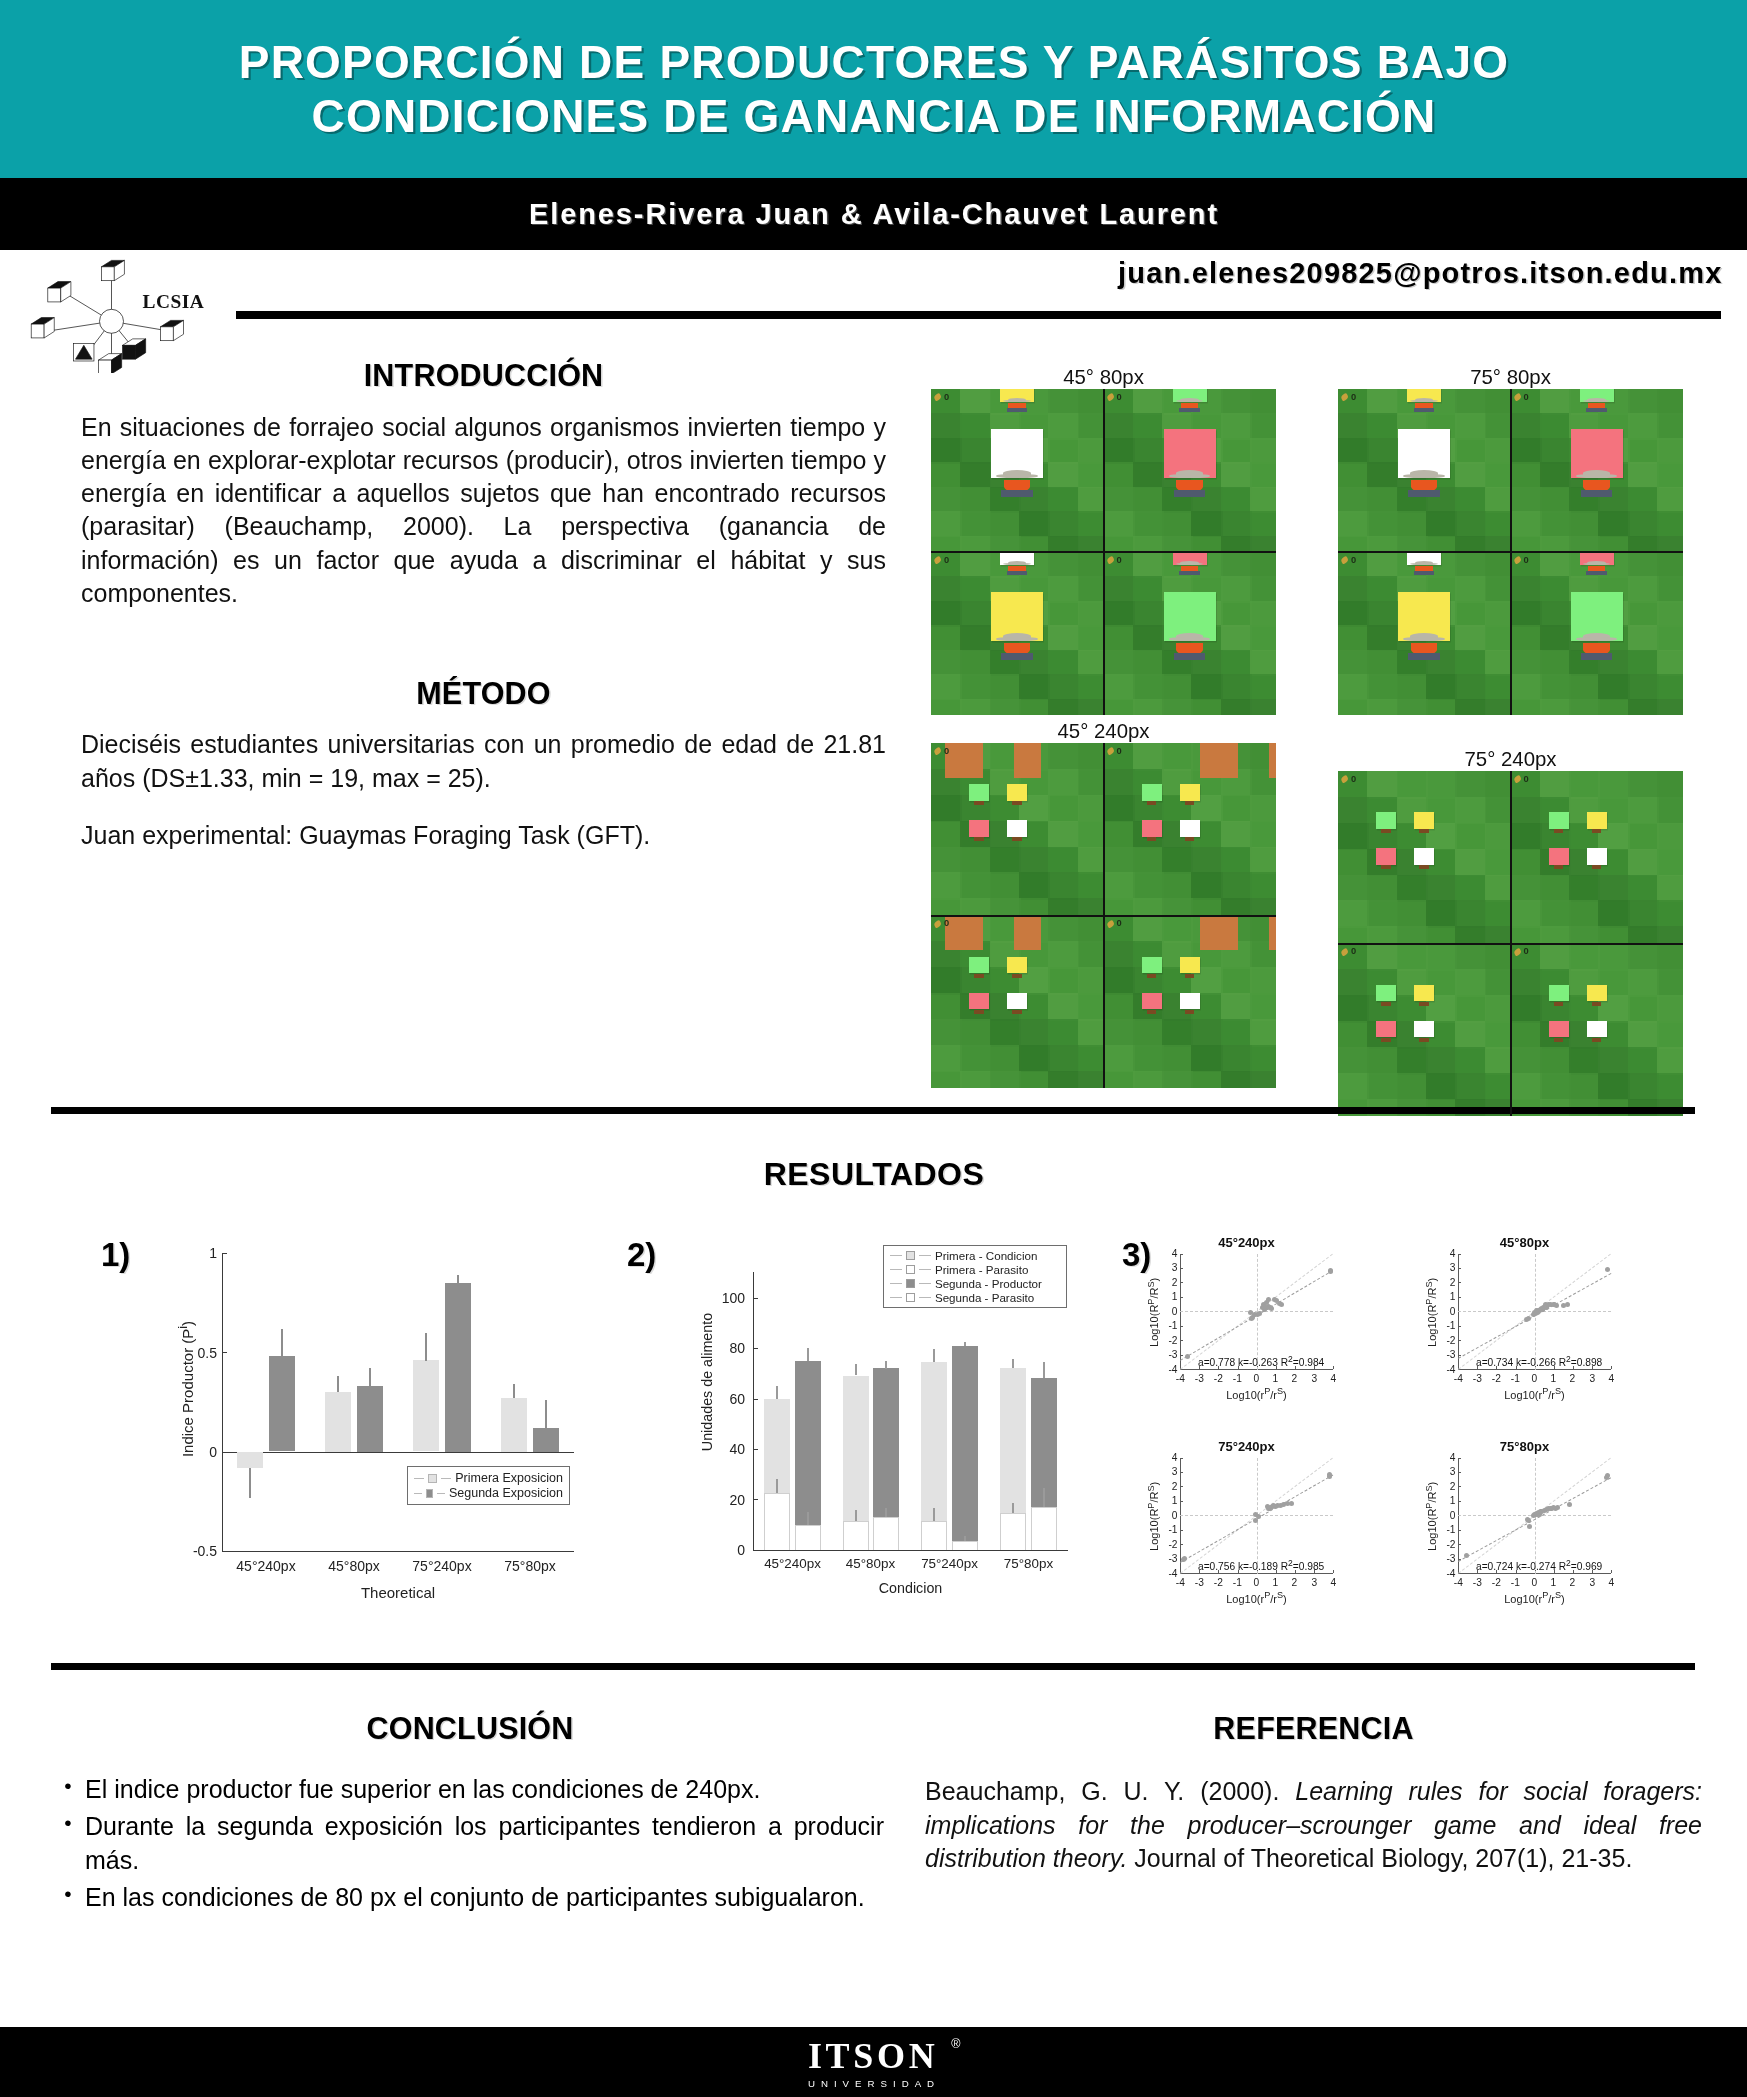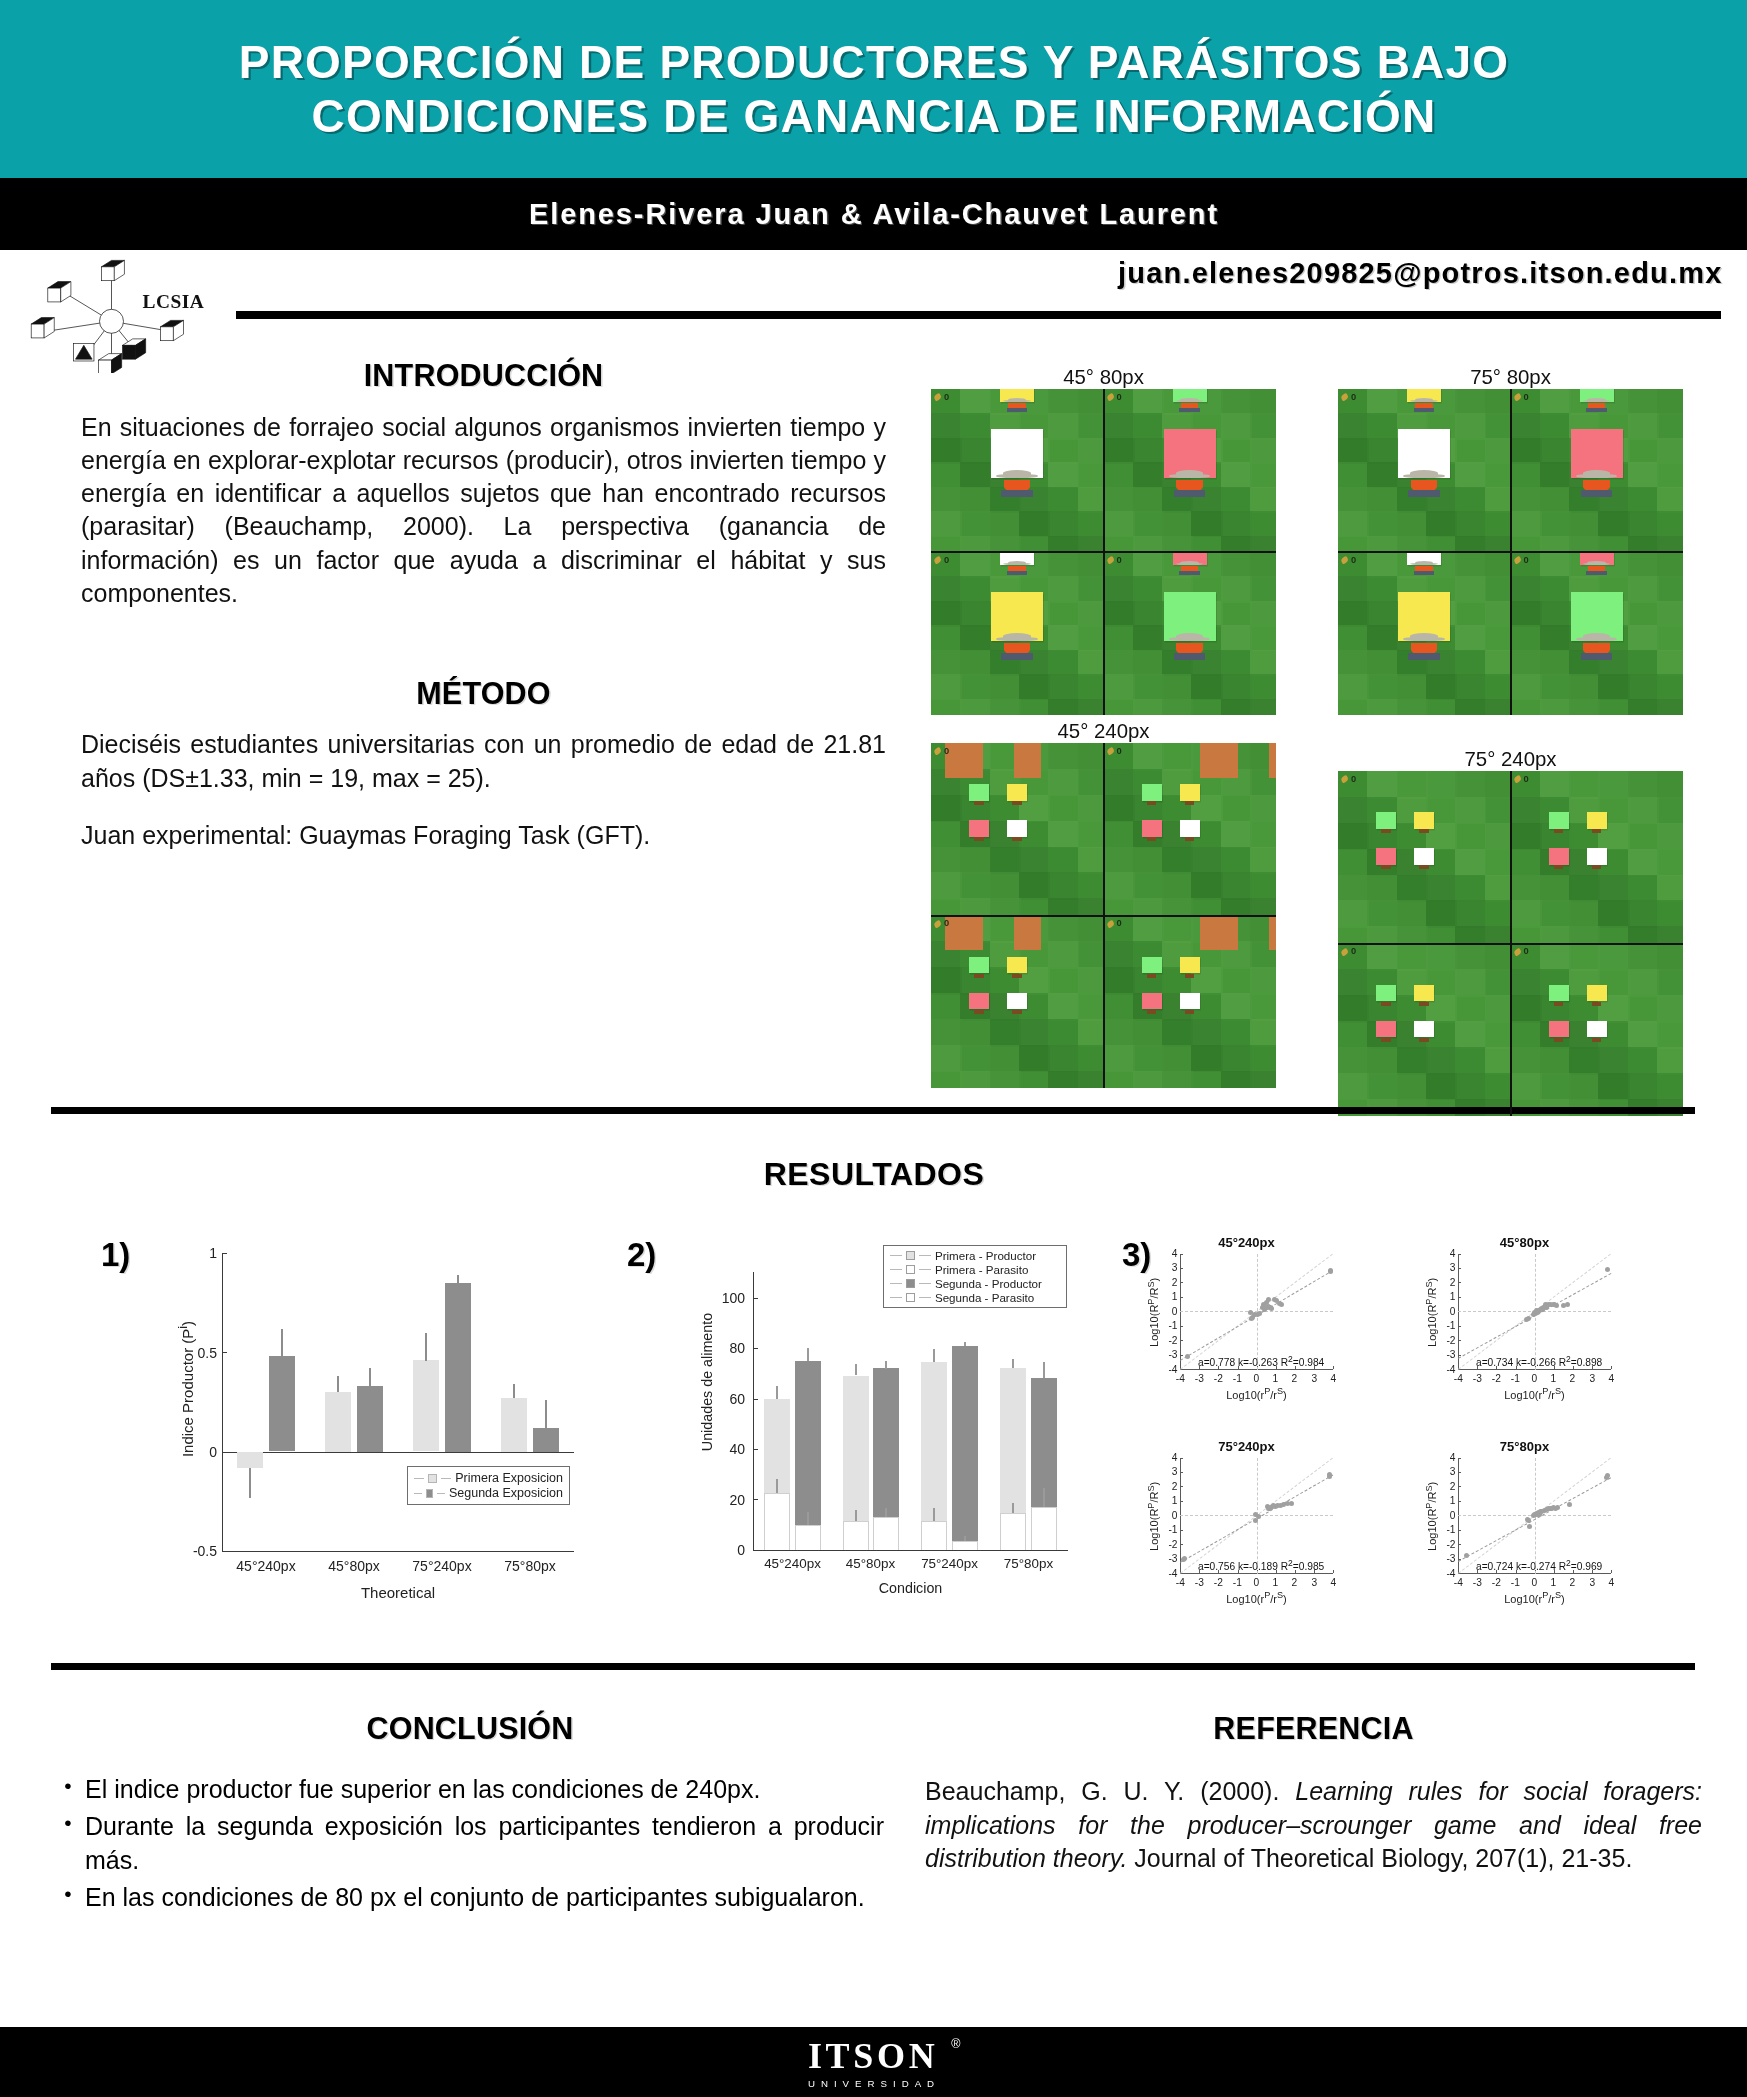--- a/index.html
+++ b/index.html
@@ -1488,21 +1488,21 @@
       <div style="position: absolute; left: 352px; top: 267px; width: 26px; height: 43px; background: rgb(255, 255, 255); border-top: 0.9px solid rgb(207, 207, 207); border-right: 0.9px solid rgb(207, 207, 207); border-left: 0.9px solid rgb(207, 207, 207); border-image: initial; border-bottom: none;"></div>
       <div class="ebar" style="position: absolute; left: 364px; top: 122px; height: 16.4px; width: 1.9px; background: rgb(154, 154, 154);"></div>
       <div class="ebar" style="position: absolute; left: 364px; top: 248px; height: 19px; width: 1.9px; background: rgb(154, 154, 154);"></div>
       <div class="tick" style="position: absolute; left: 301px; top: 316px; width: 97px; text-align: center; font-size: 13.4px;">75°80px</div>
       <div class="axis-title" style="position: absolute; left: 74px; top: 340px; width: 315px; text-align: center; font-size: 14.3px;">Condicion</div>
       <div class="legendbox" style="left: 204px; top: 4.6px; width: 184px; padding: 2.8px 1.9px;">
         <div class="legrow" style="font-size: 11.6px;">
           <div class="legline"></div>
           <div class="legsw" style="background: rgb(226, 226, 226); border: 0.5px solid rgb(157, 157, 157); width: 8.3px; height: 8.3px;"></div>
           <div class="legline"></div>
-          <span>Primera - Productor</span>
+          <span>Primera - Condicion</span>
         </div>
         <div class="legrow" style="font-size: 11.6px;">
           <div class="legline"></div>
           <div class="legsw" style="background: rgb(255, 255, 255); border: 0.5px solid rgb(157, 157, 157); width: 8.3px; height: 8.3px;"></div>
           <div class="legline"></div>
           <span>Primera - Parasito</span>
         </div>
         <div class="legrow" style="font-size: 11.6px;">
           <div class="legline"></div>
           <div class="legsw" style="background: rgb(141, 141, 141); border: 0.5px solid rgb(157, 157, 157); width: 8.3px; height: 8.3px;"></div>

